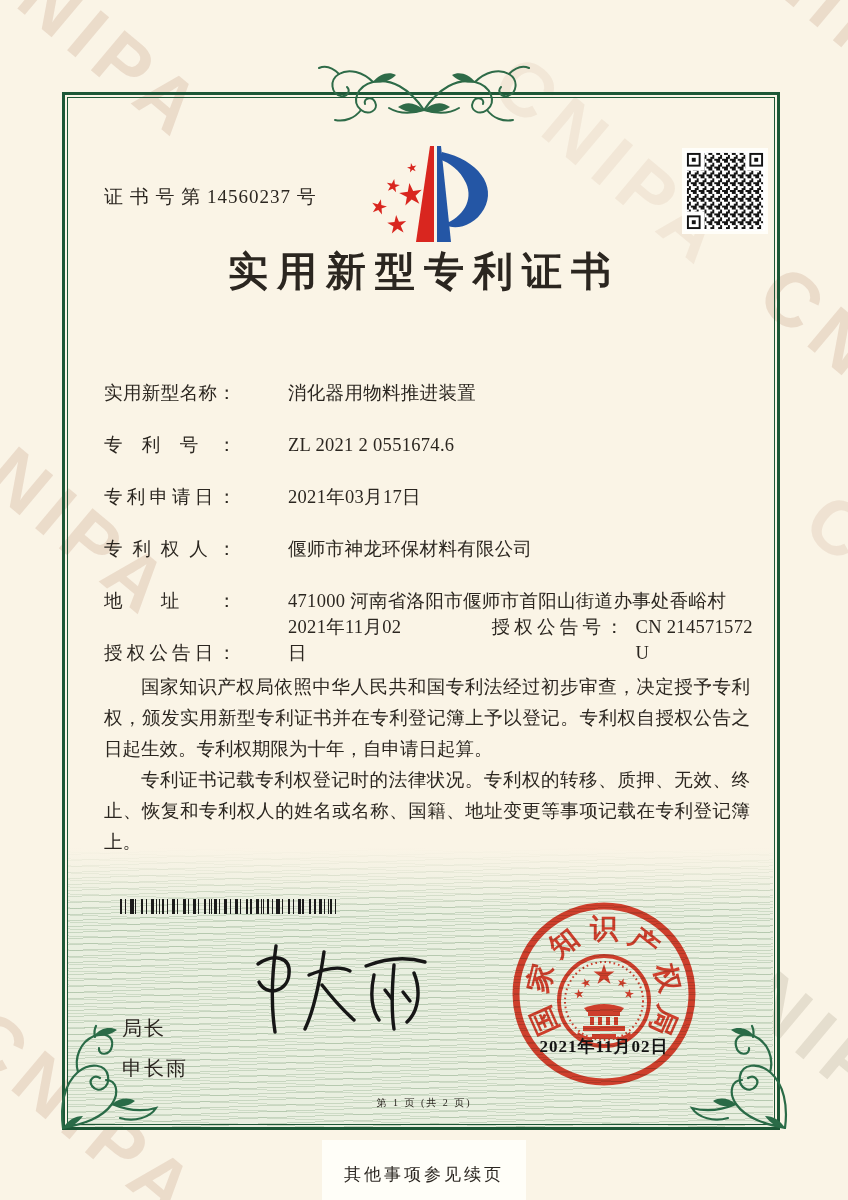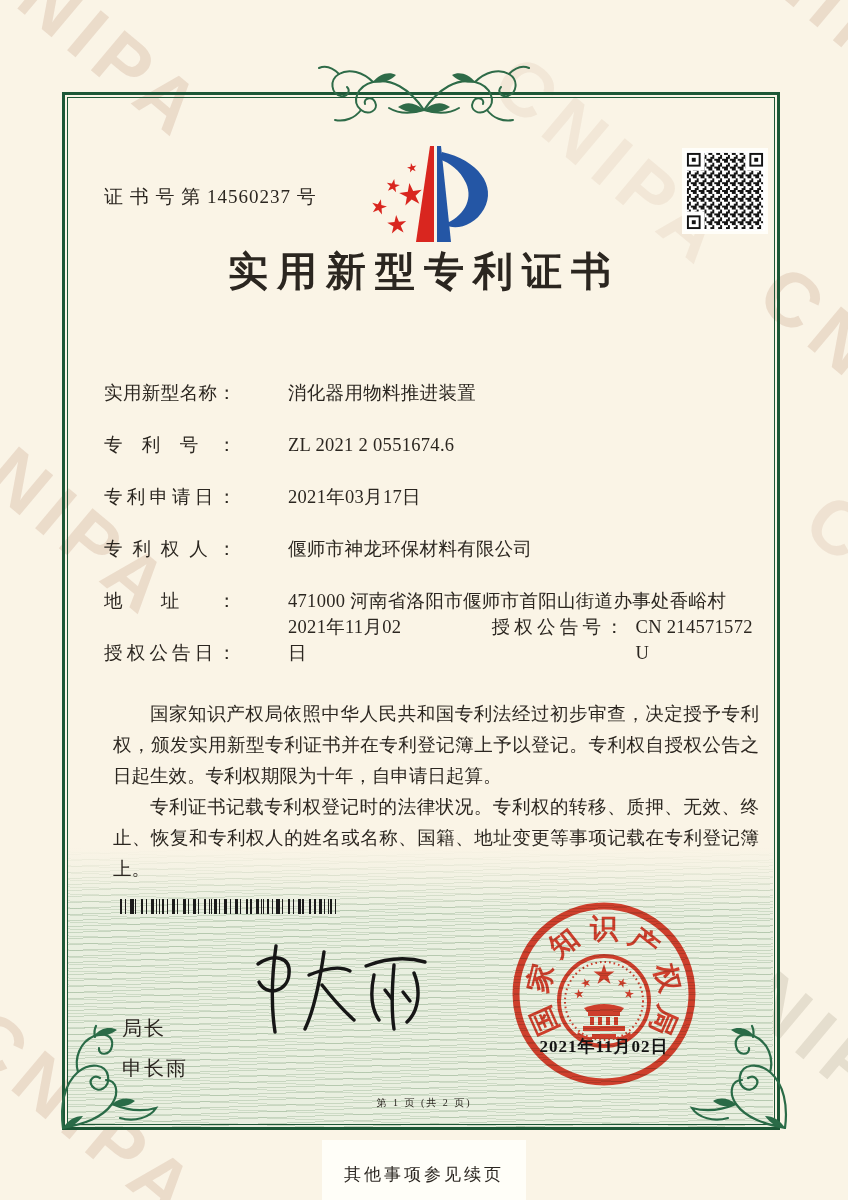--- a/index.html
+++ b/index.html
@@ -46,21 +46,21 @@
   .logo{position:absolute;left:350px;top:138px;}
   .qr{position:absolute;left:682px;top:148px;background:#fffef9;padding:3px;}
   .title{position:absolute;left:0;width:848px;text-align:center;top:252px;font-size:40px;font-weight:bold;letter-spacing:9px;line-height:46px;font-family:Liberation Mono, monospace;}
   
   .fields{position:absolute;left:104px;top:354px;width:662px;font-size:18.5px;line-height:26px;}
   .frow{height:52px;display:flex;align-items:flex-end;gap:40px;}
   .flabel{flex:none;display:inline-block;width:132px;margin-right:12px;text-align:justify;text-align-last:justify;}
   .fvalue{letter-spacing:.3px;}
   .grant-second{margin-left:34px;display:flex;font-family:Liberation Serif, serif;}
   
-  .paras{position:absolute;left:104px;top:699px;width:646px;font-size:18.5px;line-height:31px;text-align:justify;margin-left:9px;}
+  .paras{position:absolute;left:104px;top:672px;width:646px;font-size:18.5px;line-height:31px;text-align:justify;}
   .paras p{margin:0;text-indent:2em;}
   
   .barcode{
     position:absolute;left:120px;top:899px;width:218px;height:15px;
     background-image:
       repeating-linear-gradient(90deg,#1b1b1b 0 2px,rgba(0,0,0,0) 2px 5px,#1b1b1b 5px 6px,rgba(0,0,0,0) 6px 10px,#1b1b1b 10px 13px,rgba(0,0,0,0) 13px 15px,#1b1b1b 15px 16px,rgba(0,0,0,0) 16px 21px),
       repeating-linear-gradient(90deg,#1b1b1b 0 1px,rgba(0,0,0,0) 1px 13px);
   }
   .director{position:absolute;left:122px;top:1015px;font-size:20px;}
   .director div{margin:0 0 13px 0;letter-spacing:2px;}

